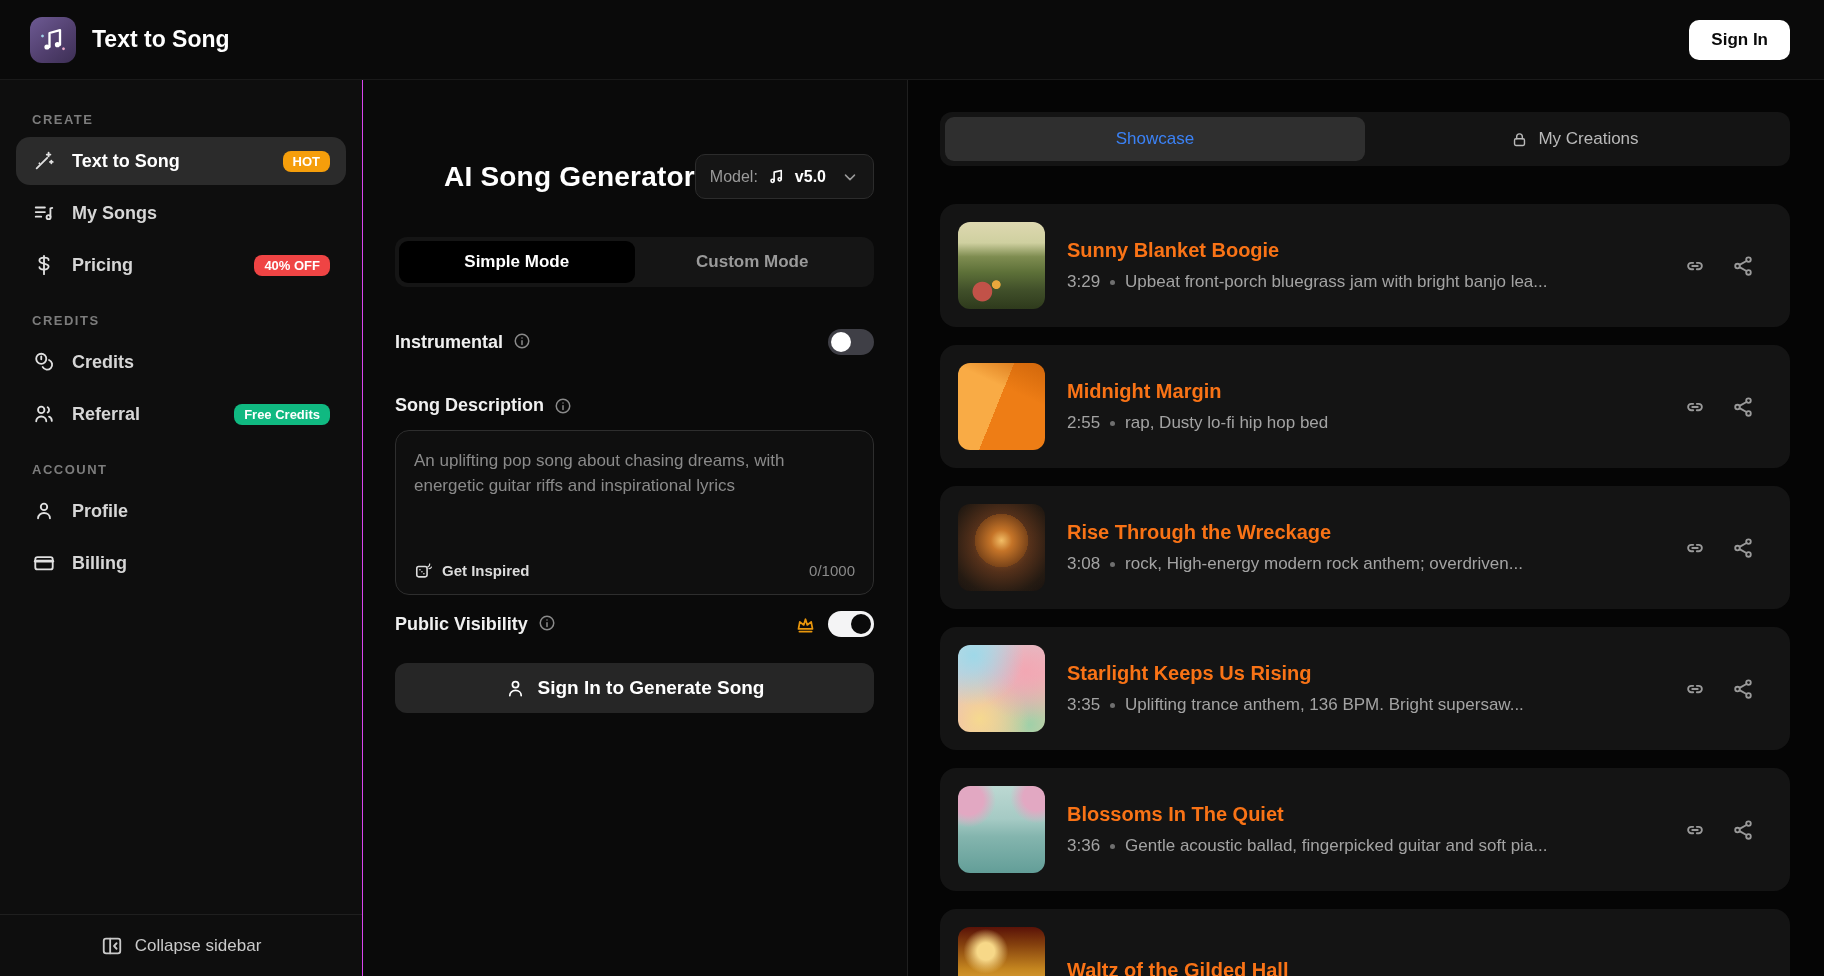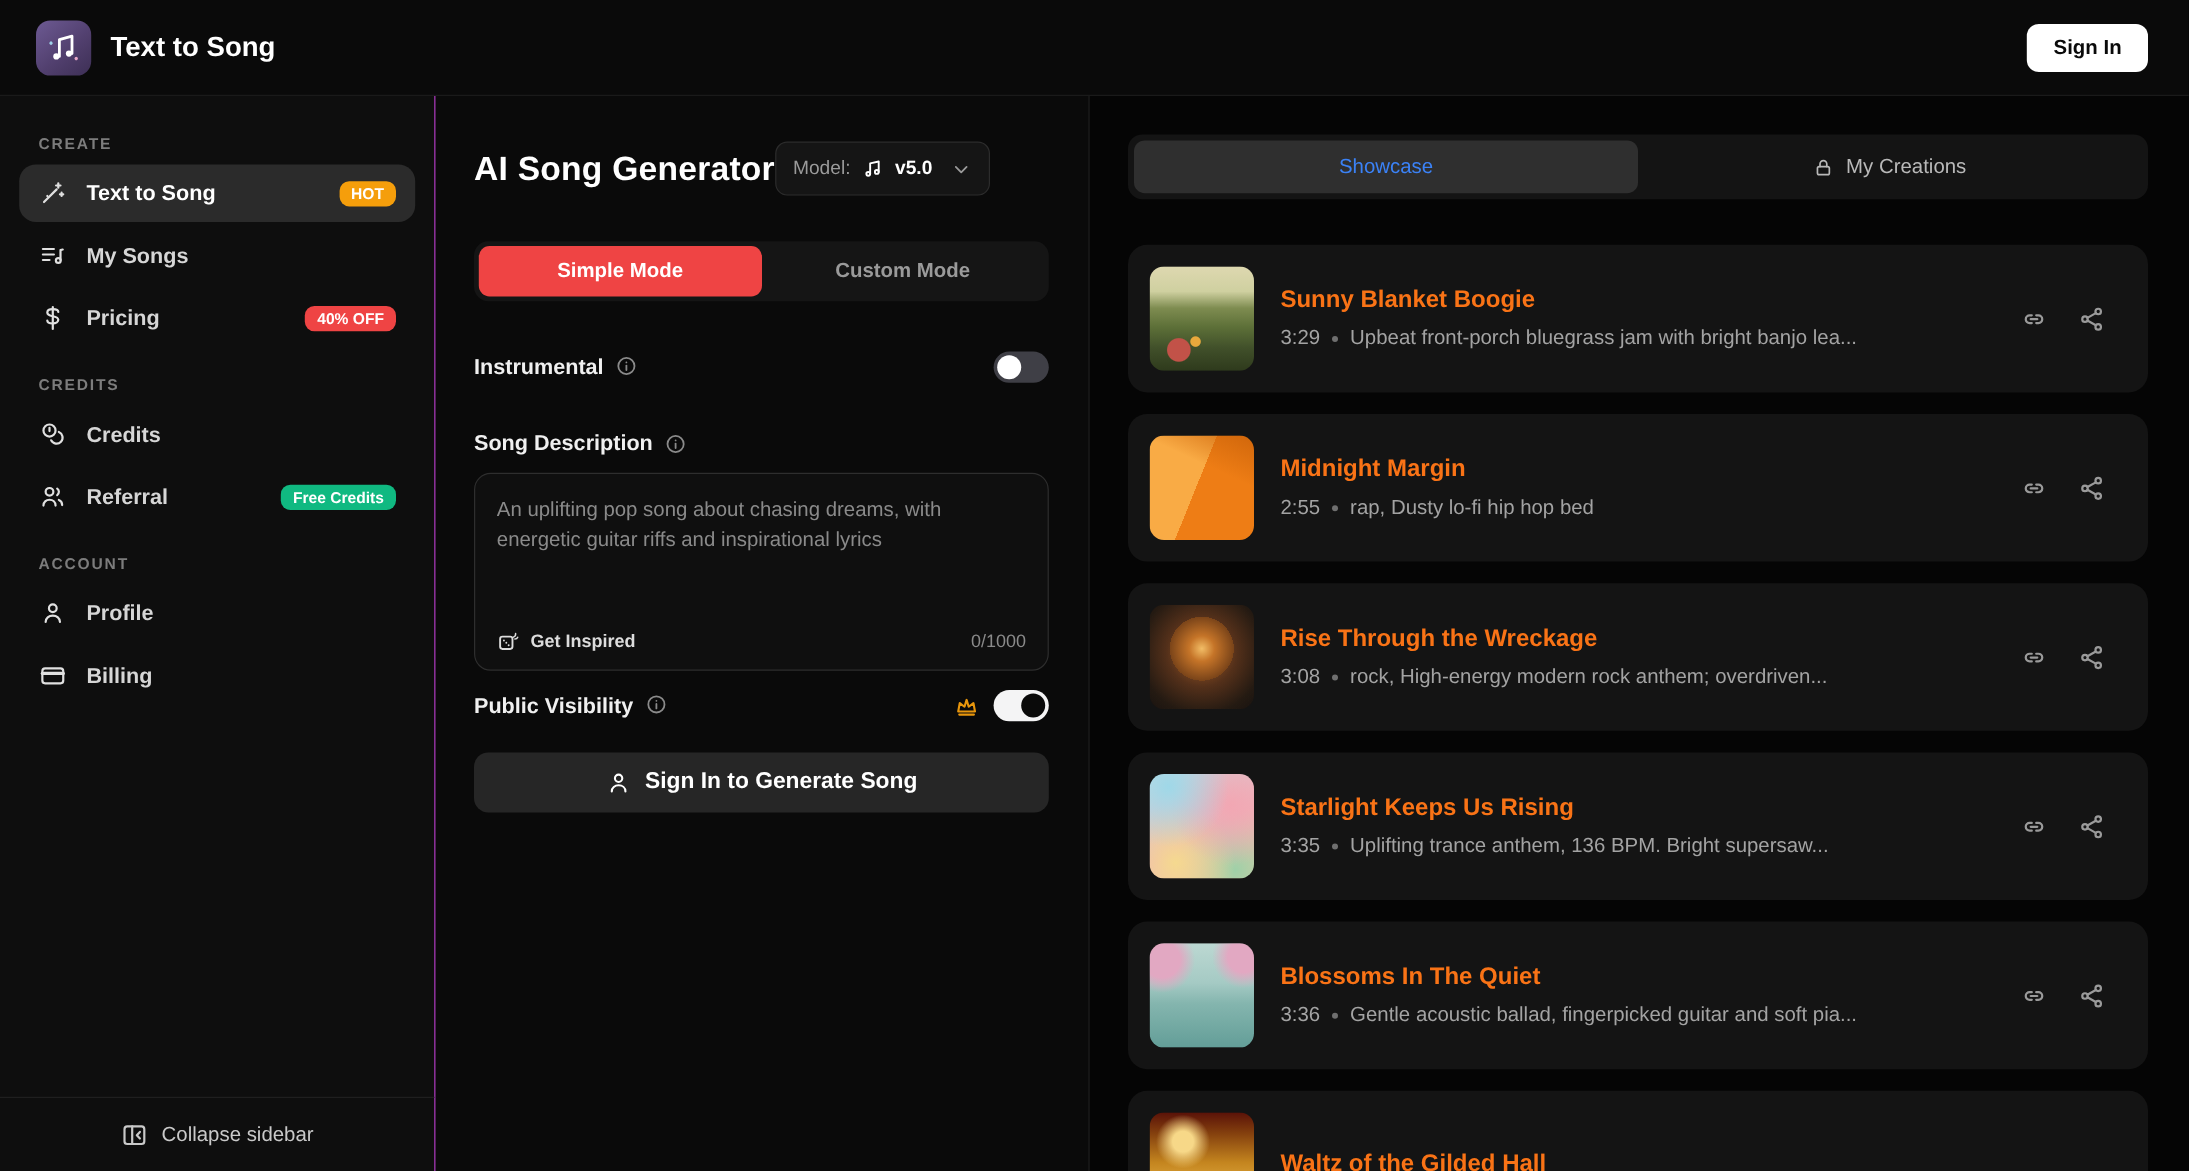--- a/index.html
+++ b/index.html
@@ -39,33 +39,33 @@
   .badge.hot { background:#f59e0b; }
   .badge.red { background:#ef4444; }
   .badge.green { background:#10b981; }
   .side-footer { flex:0 0 62px; border-top:1px solid #1f1f1f; display:flex;
     align-items:center; justify-content:center; gap:12px; color:#c9c9c9;
     font-size:17px; cursor:pointer; }
 
   
   .generator { width:545px; flex:0 0 545px; background:#0a0a0a;
     border-right:1px solid #1f1f1f; padding:38px 33px 0 32px; }
-  .gen-head { display:flex; align-items:center; justify-content:flex-start; }
+  .gen-head { display:flex; align-items:center; justify-content:flex-end;margin-top:36px; }
   .gen-title { font-size:28px; font-weight:bold; color:#fff; letter-spacing:.2px; }
   .model-select { display:flex; align-items:center; gap:9px; background:#151515;
     border:1px solid #2c2c2c; border-radius:10px; padding:12px 14px;
     cursor:pointer; }
   .model-select .mlabel { color:#9a9a9a; font-size:16px; }
   .model-select .mvalue { color:#fff; font-size:16px; font-weight:bold; }
   .mode-tabs { margin-top:38px; background:#151515; border-radius:12px;
     padding:4px; display:flex; }
   .mode-tab { flex:1; height:42px; display:flex; align-items:center;
     justify-content:center; font-size:17px; font-weight:600; color:#9a9a9a;
     border-radius:9px; cursor:pointer; }
-  .mode-tab.active { background:#ef4444; color:#fff; }
+  .mode-tab.active { background:#000000; color:#fff; }
 
   .field-row { display:flex; align-items:center; justify-content:space-between;
     margin-top:42px; }
   .field-label { display:flex; align-items:flex-start; gap:10px; font-size:18px;
     font-weight:600; color:#f0f0f0; }
   .info-i { color:#8a8a8a; display:flex; }
 
   .toggle { width:46px; height:26px; border-radius:13px; position:relative;
     cursor:pointer; }
   .toggle.off { background:#3f3f46; }

